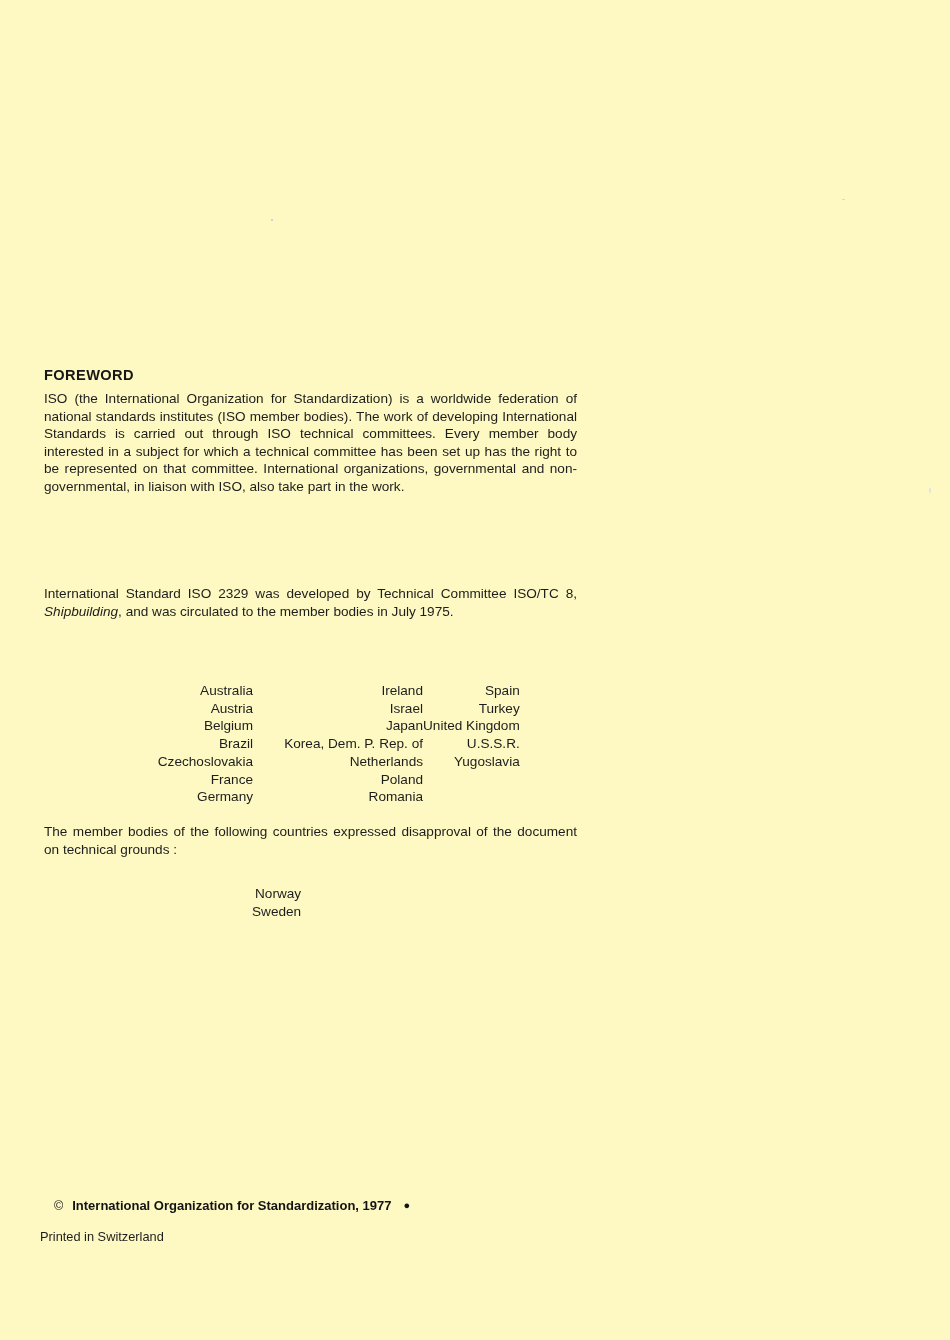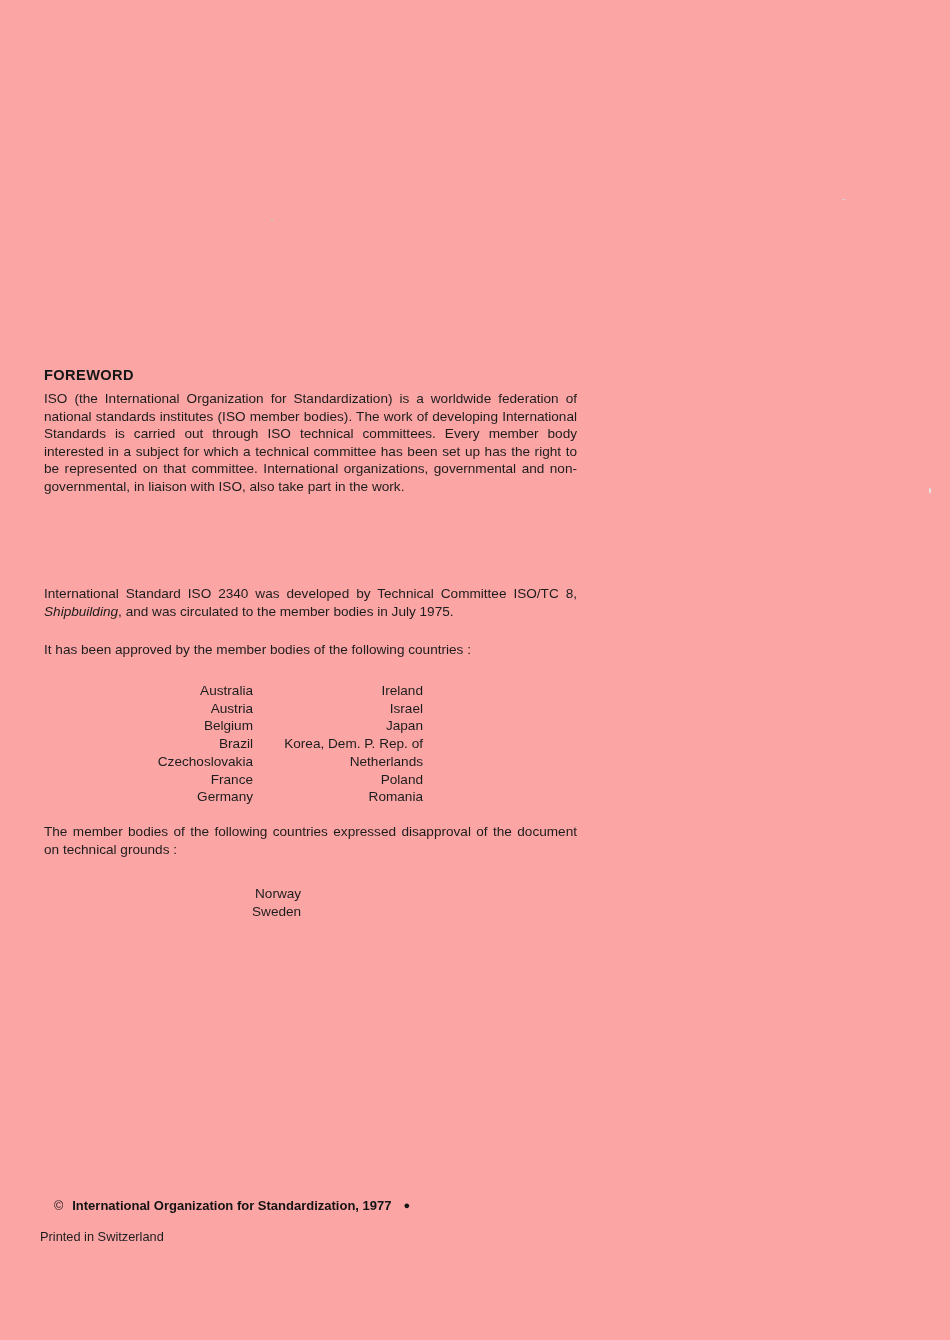--- a/index.html
+++ b/index.html
@@ -4,21 +4,21 @@
 <style>
   html, body {
     margin: 0;
     padding: 0;
     background: #ffffff;
   }
   .page {
     position: relative;
     width: 950px;
     height: 1340px;
-    background: #fca5a5;
+    background: #fef9c3;
     overflow: hidden;
     font-family: "Liberation Sans", "DejaVu Sans", sans-serif;
     color: #1b1b1b;
   }
   .abs { position: absolute; }
   .heading {
     left: 44px;
     top: 357px;
     font-size: 14.6px;
     font-weight: 700;
@@ -103,42 +103,48 @@
 </head>
 <body>
 
 <div class="page">
 
   <h1 class="abs heading">FOREWORD</h1>
 
   <p class="abs body-text para1">ISO (the International Organization for Standardization) is a worldwide federation of national standards institutes (ISO member bodies). The work of developing International Standards is carried out through ISO technical committees. Every member body interested in a subject for which a technical committee has been set up has the right to be represented on that committee. International organizations, governmental and non-governmental, in liaison with ISO, also take part in the work.</p>
 
 
-  <p class="abs body-text para3"><span>International Standard ISO 2340 was developed by Technical Committee ISO/TC 8, </span><i>Shipbuilding</i><span>, and was circulated to the member bodies in July 1975.</span></p>
+  <p class="abs body-text para3"><span>International Standard ISO 2329 was developed by Technical Committee ISO/TC 8, </span><i>Shipbuilding</i><span>, and was circulated to the member bodies in July 1975.</span></p>
 
-  <p class="abs body-text para4">It has been approved by the member bodies of the following countries :</p>
 
   <div class="abs countries">
     <ul class="col1">
       <li>Australia</li>
       <li>Austria</li>
       <li>Belgium</li>
       <li>Brazil</li>
       <li>Czechoslovakia</li>
       <li>France</li>
       <li>Germany</li>
     </ul>
     <ul class="col2">
       <li>Ireland</li>
       <li>Israel</li>
       <li>Japan</li>
       <li>Korea, Dem. P. Rep. of</li>
       <li>Netherlands</li>
       <li>Poland</li>
       <li>Romania</li>
+    </ul>
+    <ul class="col3">
+      <li>Spain</li>
+      <li>Turkey</li>
+      <li>United Kingdom</li>
+      <li>U.S.S.R.</li>
+      <li>Yugoslavia</li>
     </ul>
   </div>
 
   <p class="abs body-text disapproval">The member bodies of the following countries expressed disapproval of the document on technical grounds :</p>
 
   <ul class="abs disapproval-list">
     <li>Norway</li>
     <li>Sweden</li>
   </ul>
 

